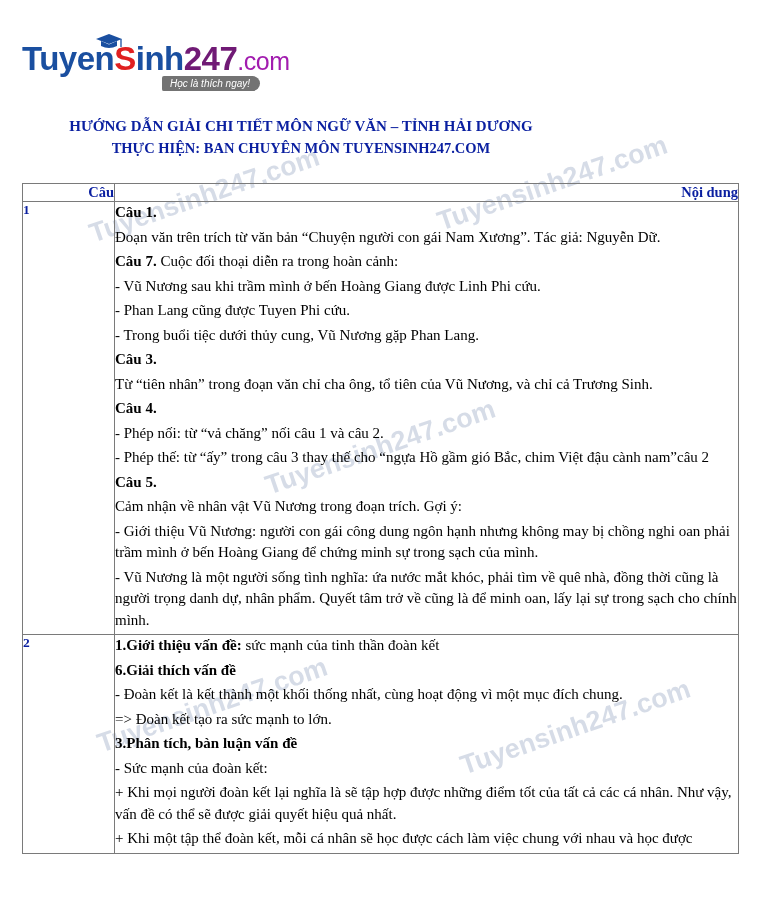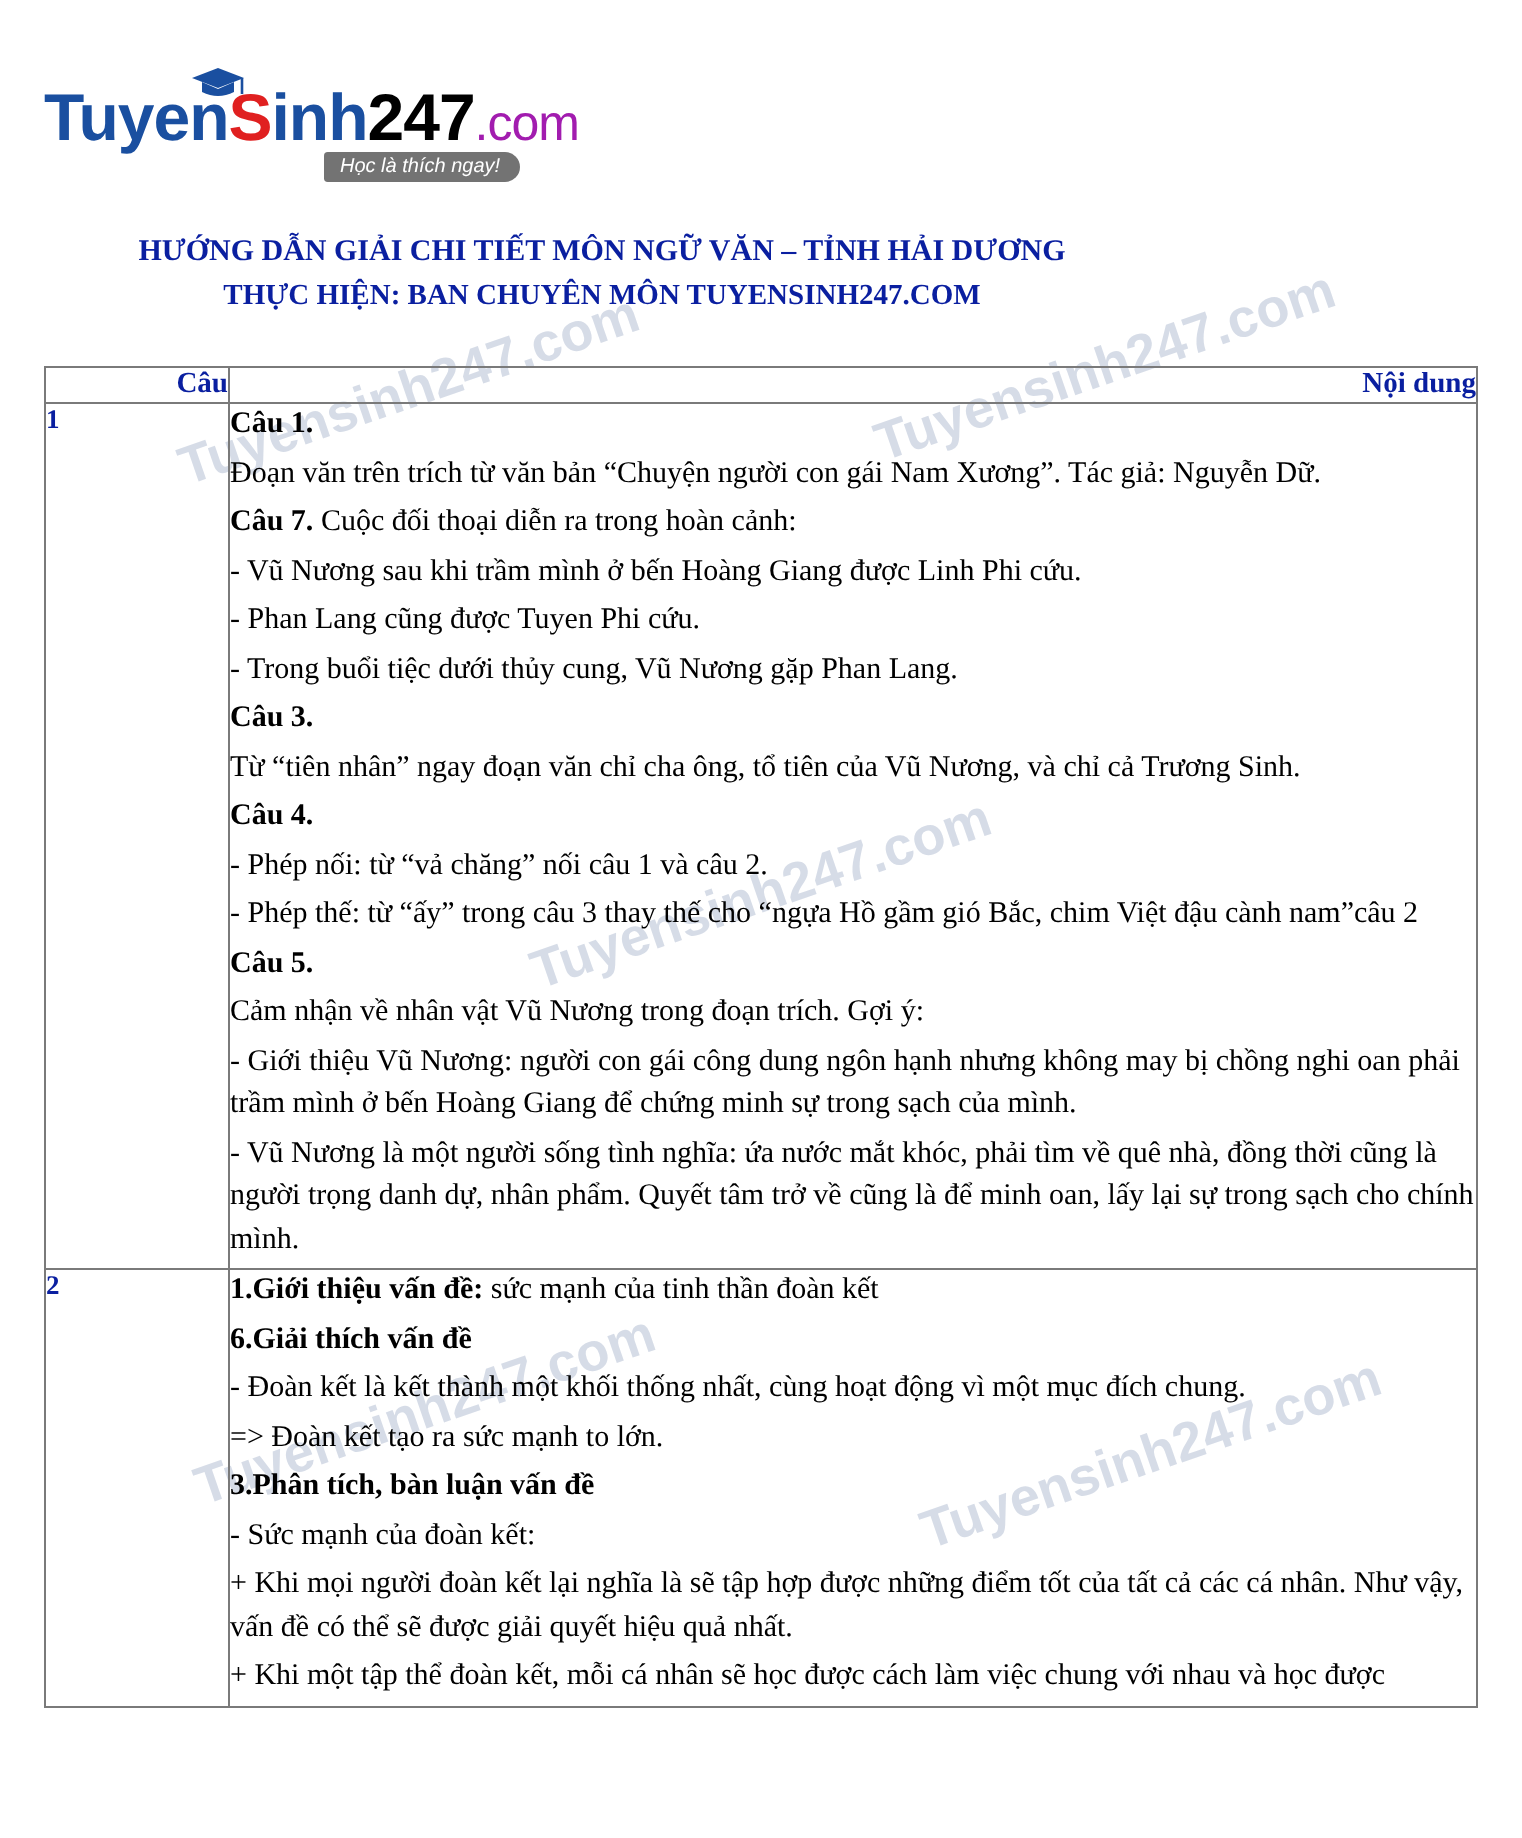--- a/index.html
+++ b/index.html
@@ -31,21 +31,21 @@
     letter-spacing: -0.5px;
     white-space: nowrap;
     line-height: 1;
     position: absolute;
     left: 0;
     top: 12px;
   }
   .logo-tuyen { color: #1a4fa0; }
   .logo-s { color: #e02020; }
   .logo-inh { color: #1a4fa0; }
-  .logo-247 { color: #000000; }
+  .logo-247 { color: #701a75; }
   .logo-com { color: #a21caf; font-size: 25px; font-weight: normal; }
   .logo-cap {
     position: absolute;
     left: 74px;
     top: 4px;
     width: 26px;
     height: 16px;
   }
   .logo-cap svg { display:block; }
   .logo-tag {
@@ -177,21 +177,21 @@
         <tr>
           <td class="cau-num">1</td>
           <td class="content">
             <p class="sub">Câu 1.</p>
             <p>Đoạn văn trên trích từ văn bản “Chuyện người con gái Nam Xương”. Tác giả: Nguyễn Dữ.</p>
             <p><span class="b">Câu 7.</span><span> Cuộc đối thoại diễn ra trong hoàn cảnh:</span></p>
             <p>- Vũ Nương sau khi trầm mình ở bến Hoàng Giang được Linh Phi cứu.</p>
             <p>- Phan Lang cũng được Tuyen Phi cứu.</p>
             <p>- Trong buổi tiệc dưới thủy cung, Vũ Nương gặp Phan Lang.</p>
             <p class="sub">Câu 3.</p>
-            <p>Từ “tiên nhân” ngay đoạn văn chỉ cha ông, tổ tiên của Vũ Nương, và chỉ cả Trương Sinh.</p>
+            <p>Từ “tiên nhân” trong đoạn văn chỉ cha ông, tổ tiên của Vũ Nương, và chỉ cả Trương Sinh.</p>
             <p class="sub">Câu 4.</p>
             <p>- Phép nối: từ “vả chăng” nối câu 1 và câu 2.</p>
             <p>- Phép thế: từ “ấy” trong câu 3 thay thế cho “ngựa Hồ gầm gió Bắc, chim Việt đậu cành nam”câu 2</p>
             <p class="sub">Câu 5.</p>
             <p>Cảm nhận về nhân vật Vũ Nương trong đoạn trích. Gợi ý:</p>
             <p>- Giới thiệu Vũ Nương: người con gái công dung ngôn hạnh nhưng không may bị chồng nghi oan phải trầm mình ở bến Hoàng Giang để chứng minh sự trong sạch của mình.</p>
             <p>- Vũ Nương là một người sống tình nghĩa: ứa nước mắt khóc, phải tìm về quê nhà, đồng thời cũng là người trọng danh dự, nhân phẩm. Quyết tâm trở về cũng là để minh oan, lấy lại sự trong sạch cho chính mình.</p>
           </td>
         </tr>
         <tr>

